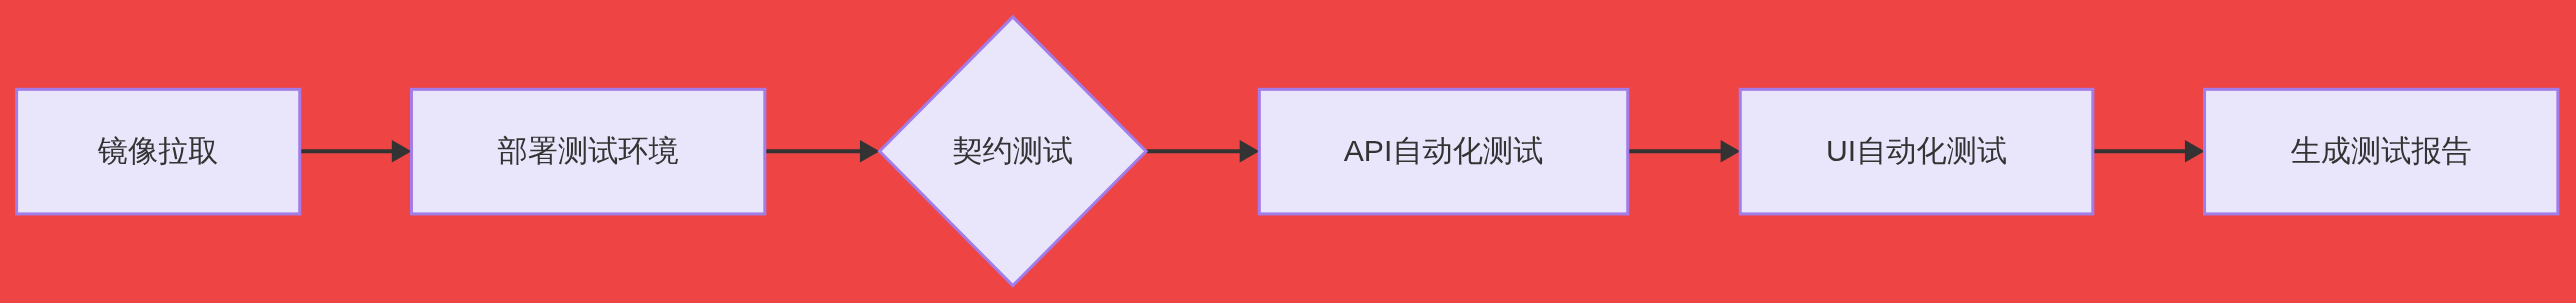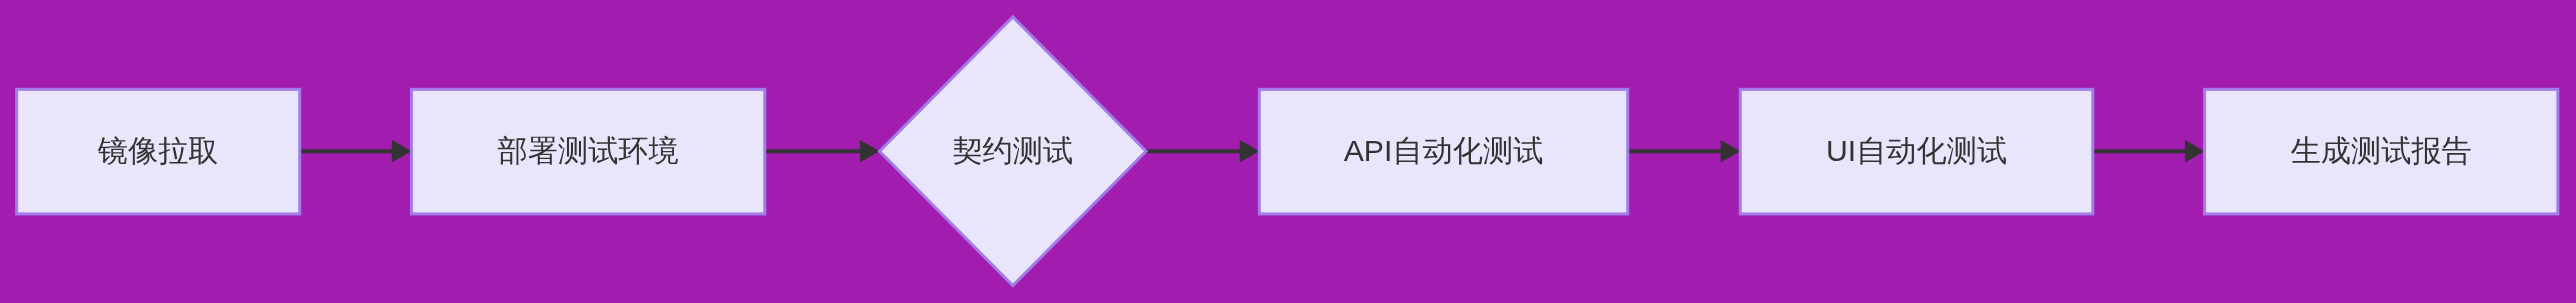--- a/index.html
+++ b/index.html
@@ -7,21 +7,21 @@
     padding: 0;
     background: #ffffff;
   }
   body {
     font-family: "Liberation Sans", "DejaVu Sans", sans-serif;
   }
   #flow-root {
     position: relative;
     width: 2576px;
     height: 304px;
-    background: #a21caf;
+    background: #ef4444;
     overflow: hidden;
   }
   #flow-svg {
     position: absolute;
     left: 0;
     top: 0;
     width: 2576px;
     height: 304px;
     display: block;
   }

